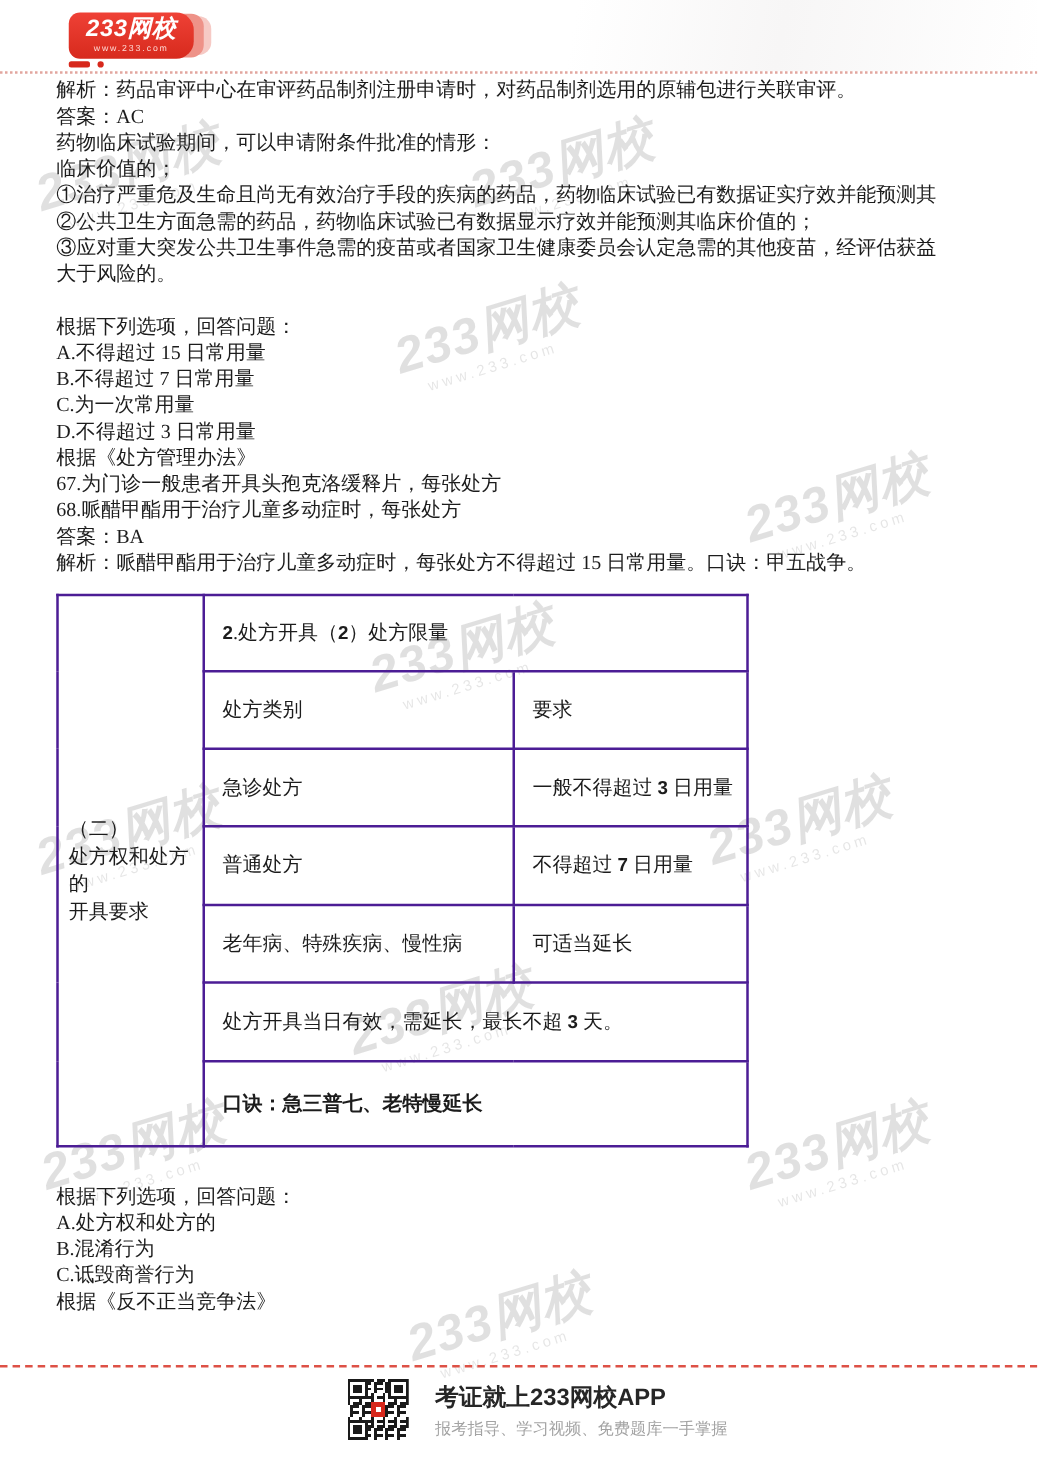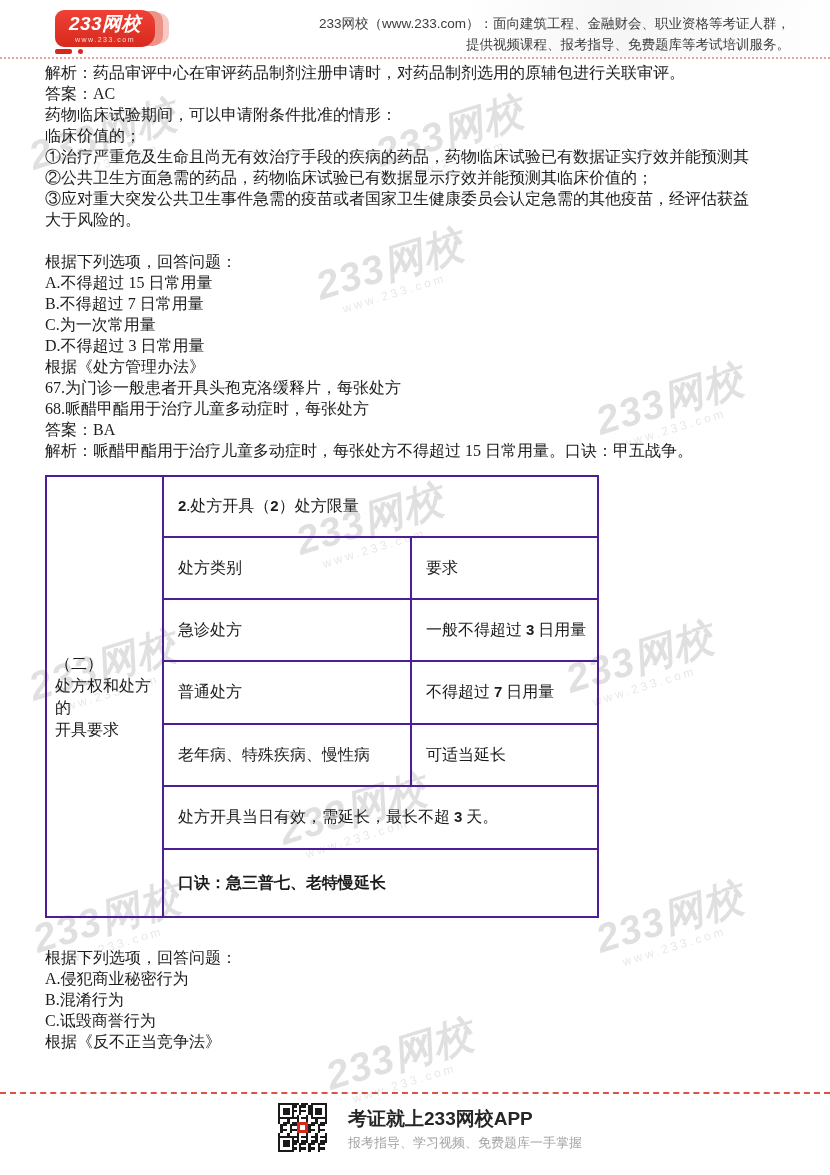--- a/index.html
+++ b/index.html
@@ -109,24 +109,20 @@
     <div class="logo-stack">
       <div class="logo-layer2"></div>
       <div class="logo-layer1"></div>
       <div class="logo-main">
         <div class="logo-brand">233网校</div>
         <div class="logo-url">www.233.com</div>
       </div>
     </div>
     <div class="logo-dash"></div>
     <div class="logo-dot"></div>
-    <div class="tagline">
-      <div>233网校（www.233.com）：面向建筑工程、金融财会、职业资格等考证人群，</div>
-      <div>提供视频课程、报考指导、免费题库等考试培训服务。</div>
-    </div>
   </div>
   <div class="sep-top"></div>
 
   <div class="textblock" id="block1">
     <div>解析：药品审评中心在审评药品制剂注册申请时，对药品制剂选用的原辅包进行关联审评。</div>
     <div>答案：AC</div>
     <div>药物临床试验期间，可以申请附条件批准的情形：</div>
     <div>临床价值的；</div>
     <div>①治疗严重危及生命且尚无有效治疗手段的疾病的药品，药物临床试验已有数据证实疗效并能预测其</div>
     <div>②公共卫生方面急需的药品，药物临床试验已有数据显示疗效并能预测其临床价值的；</div>
@@ -182,21 +178,21 @@
       <td colspan="2">处方开具当日有效，需延长，最长不超 <b>3</b> 天。</td>
     </tr>
     <tr style="height:68px;font-weight:bold;">
       <td colspan="2">口诀：急三普七、老特慢延长</td>
     </tr>
   </tbody>
     </table>
 
   <div class="textblock" id="block3">
     <div>根据下列选项，回答问题：</div>
-    <div>A.侵犯商业秘密行为</div>
+    <div>A.处方权和处方的</div>
     <div>B.混淆行为</div>
     <div>C.诋毁商誉行为</div>
     <div>根据《反不正当竞争法》</div>
   </div>
 
   <div class="sep-bottom"></div>
   <div class="footer">
     <div class="qr">
       <svg id="qr" viewBox="0 0 21 21" width="49" height="49" shape-rendering="crispEdges">
           <rect x="0" y="0" width="21" height="21" fill="#fff"></rect>

